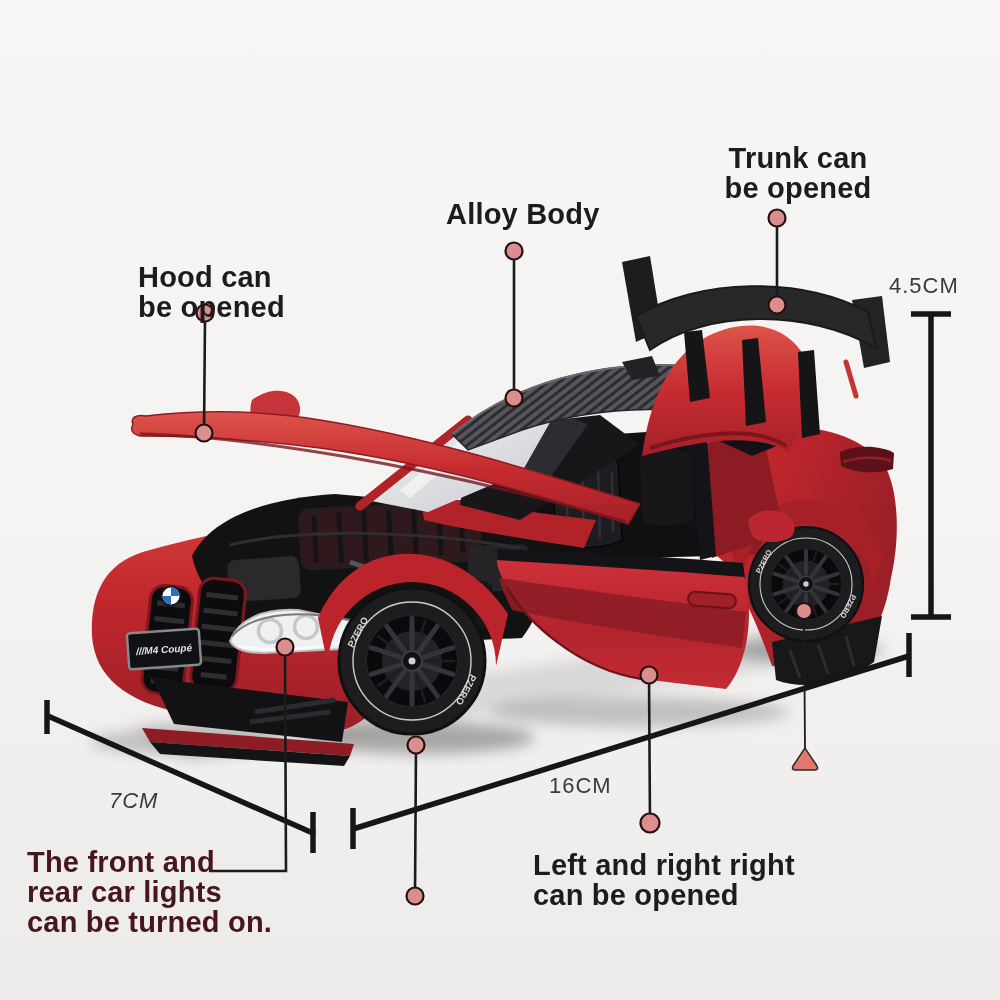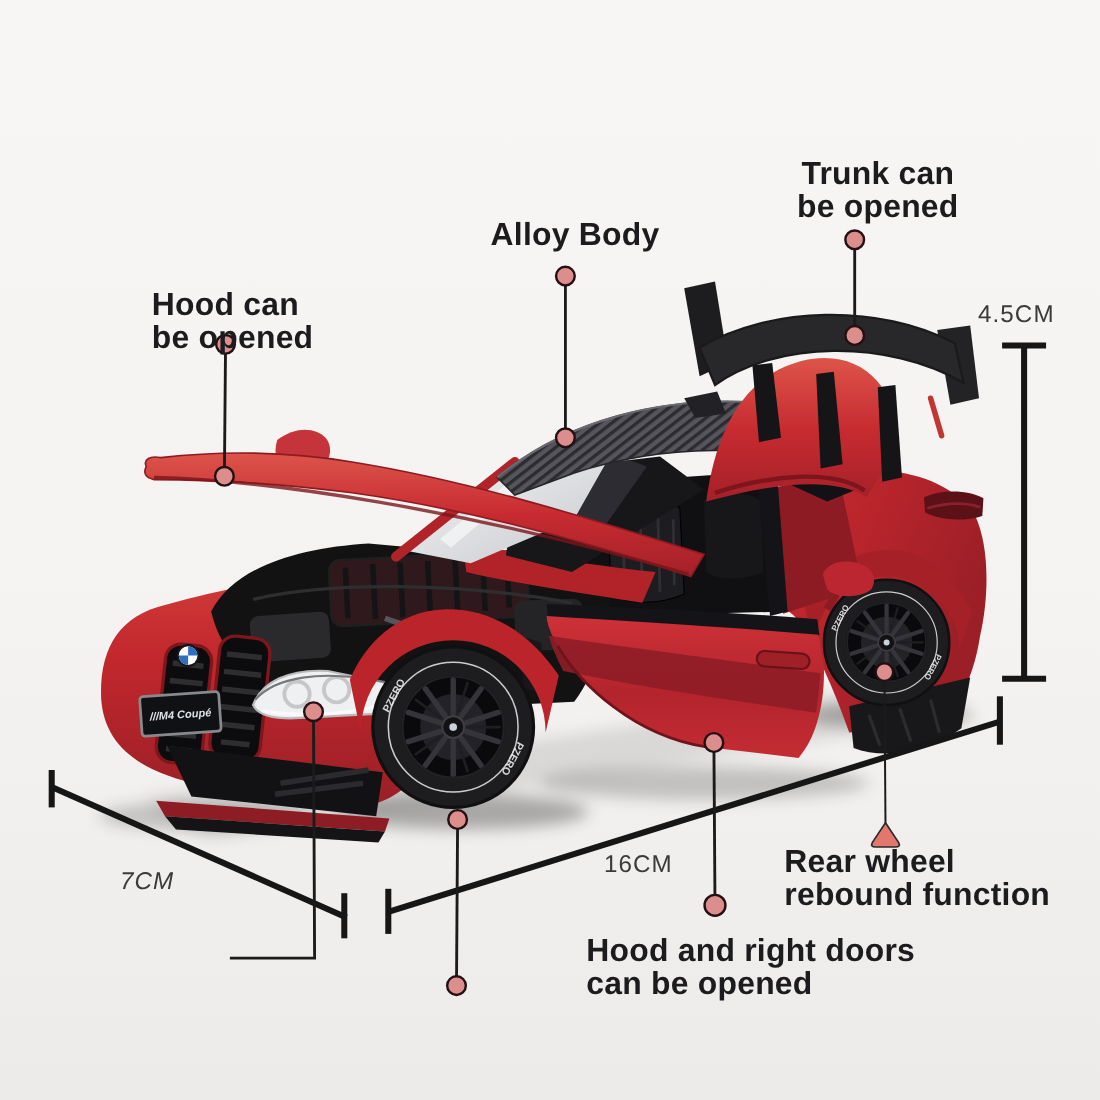--- a/index.html
+++ b/index.html
@@ -263,22 +263,23 @@
     </g>
     <path d="M 805,748 L 793,766 Q 791,770 796,770 L 814,770 Q 819,770 817,766 Z" fill="#e2776d" stroke="#2a2a2a" stroke-width="1.5"></path>
   </g>
 </svg>
 
 <div class="lbl" style="left:138px;top:262px;">Hood can
 be opened</div>
 <div class="lbl" style="left:446px;top:199px;text-align:center;">Alloy Body</div>
 <div class="lbl center" style="left:722px;top:143px;width:152px;">Trunk can
 be opened</div>
-<div class="lbl" style="left:533px;top:850px;">Hood and right doors
+<div class="lbl maroon" style="left:27px;top:847px;">The front and
+rear car lights
+can be turned on.</div>
+<div class="lbl" style="left:533px;top:850px;">Left and right right
 can be opened</div>
-<div class="lbl" style="left:713px;top:769px;">Rear wheel
-rebound function</div>
 
 <div class="dim" style="left:889px;top:269px;">4.5CM</div>
 <div class="dim" style="left:109px;top:784px;font-style:italic;">7CM</div>
 <div class="dim" style="left:549px;top:769px;">16CM</div>
 
 </div>
 
 </body></html>

